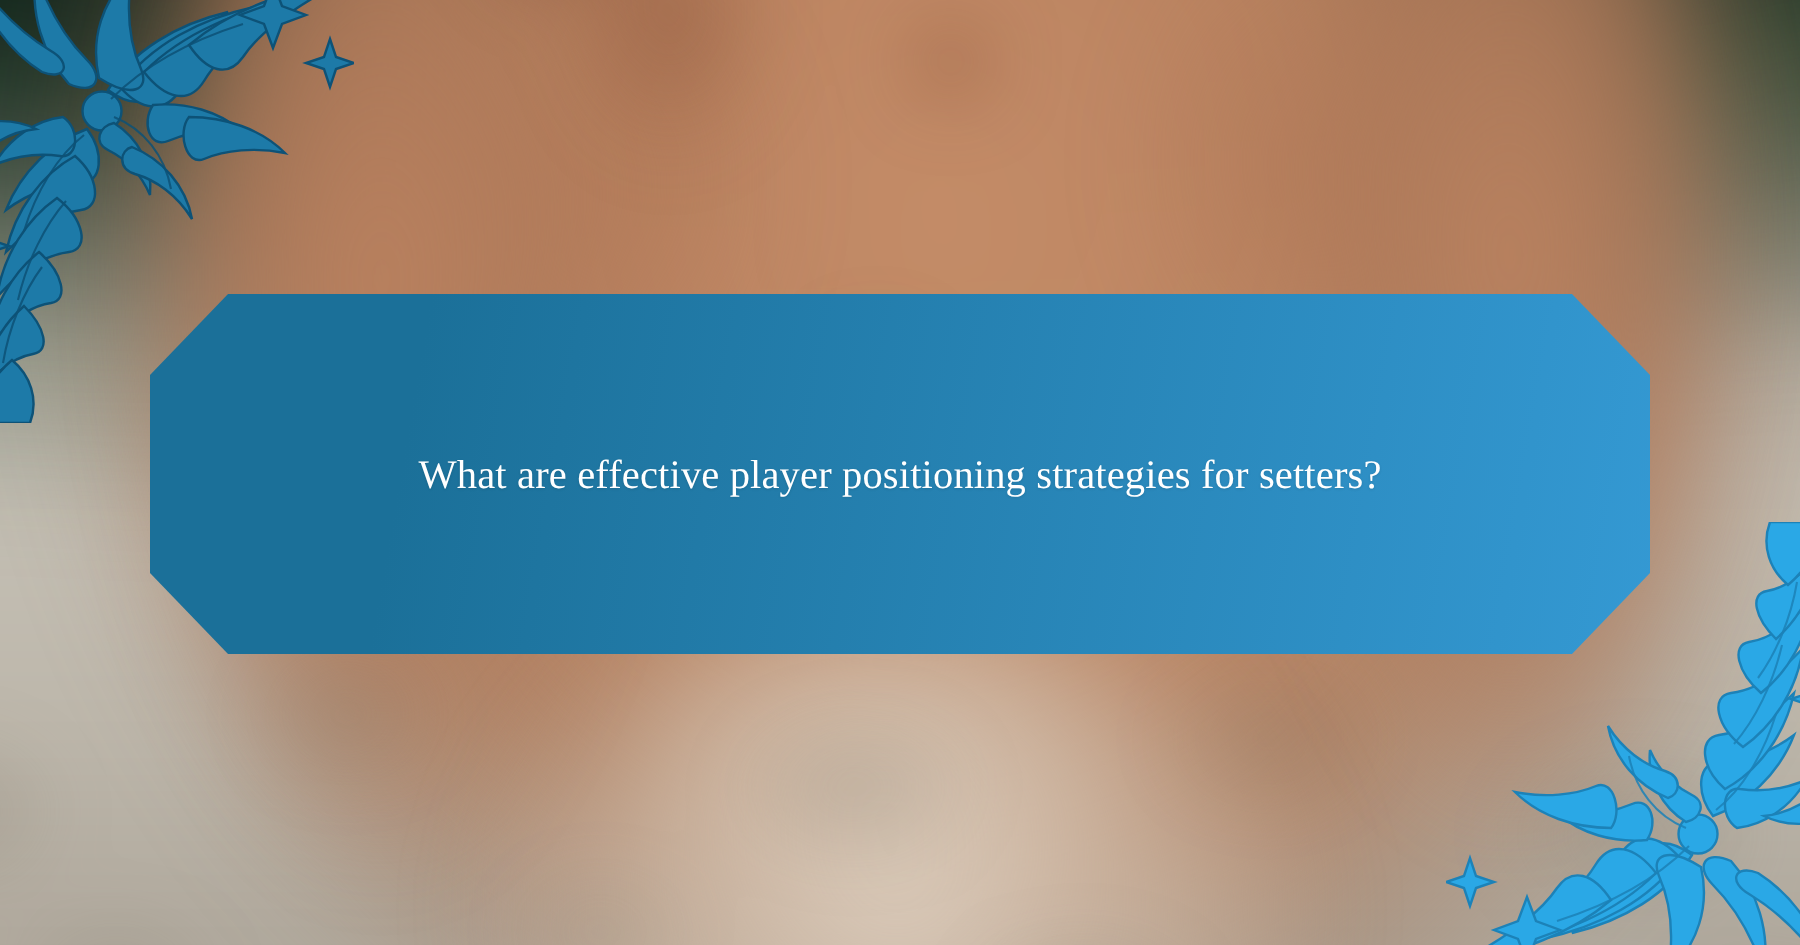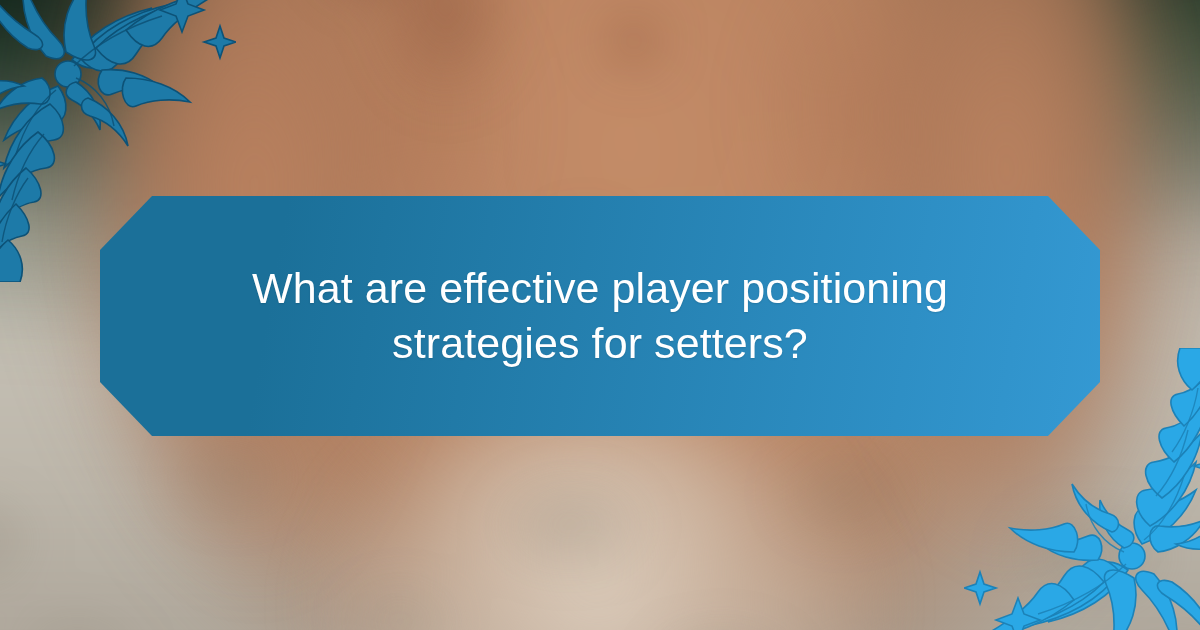--- a/index.html
+++ b/index.html
@@ -123,23 +123,23 @@
     align-items: center;
     justify-content: center;
     box-sizing: border-box;
     padding: 0 54px;
   }
   #banner-title {
     margin: 0;
     width: 100%;
     text-align: center;
     color: #ffffff;
-    font-family: Liberation Sans, sans-serif;
+    font-family: Liberation Serif, serif;
     font-weight: 400;
-    font-size: 43px;
+    font-size: 27px;
     line-height: 55px;
     letter-spacing: 0.1px;
     text-shadow: 0 1px 2px rgba(0,0,0,0.12);
   }
 </style>
 </head>
 <body>
 
 <div id="stage">
 

